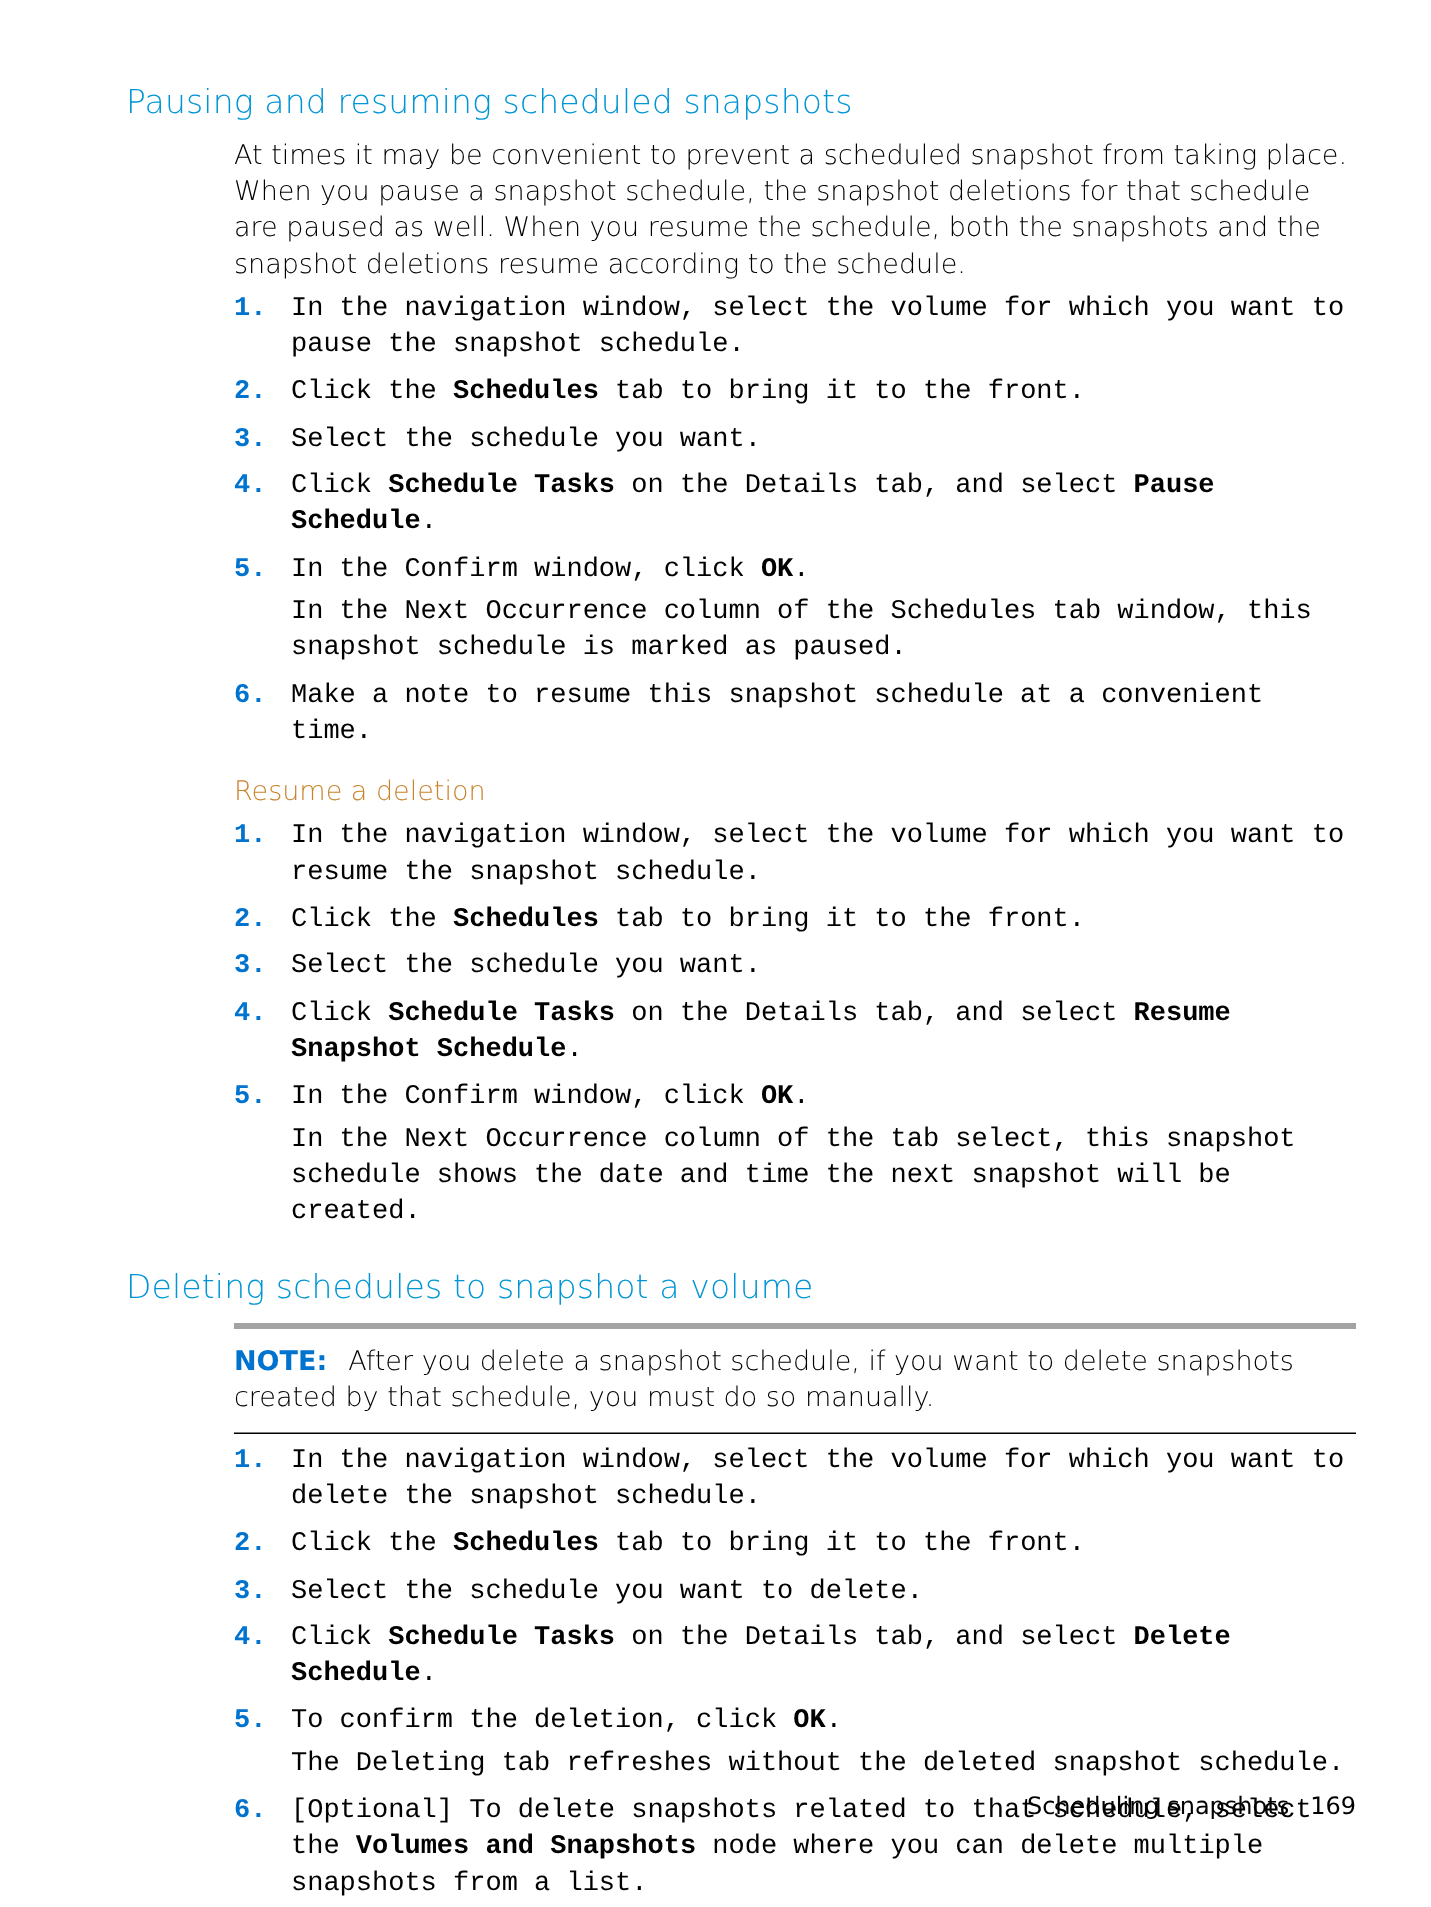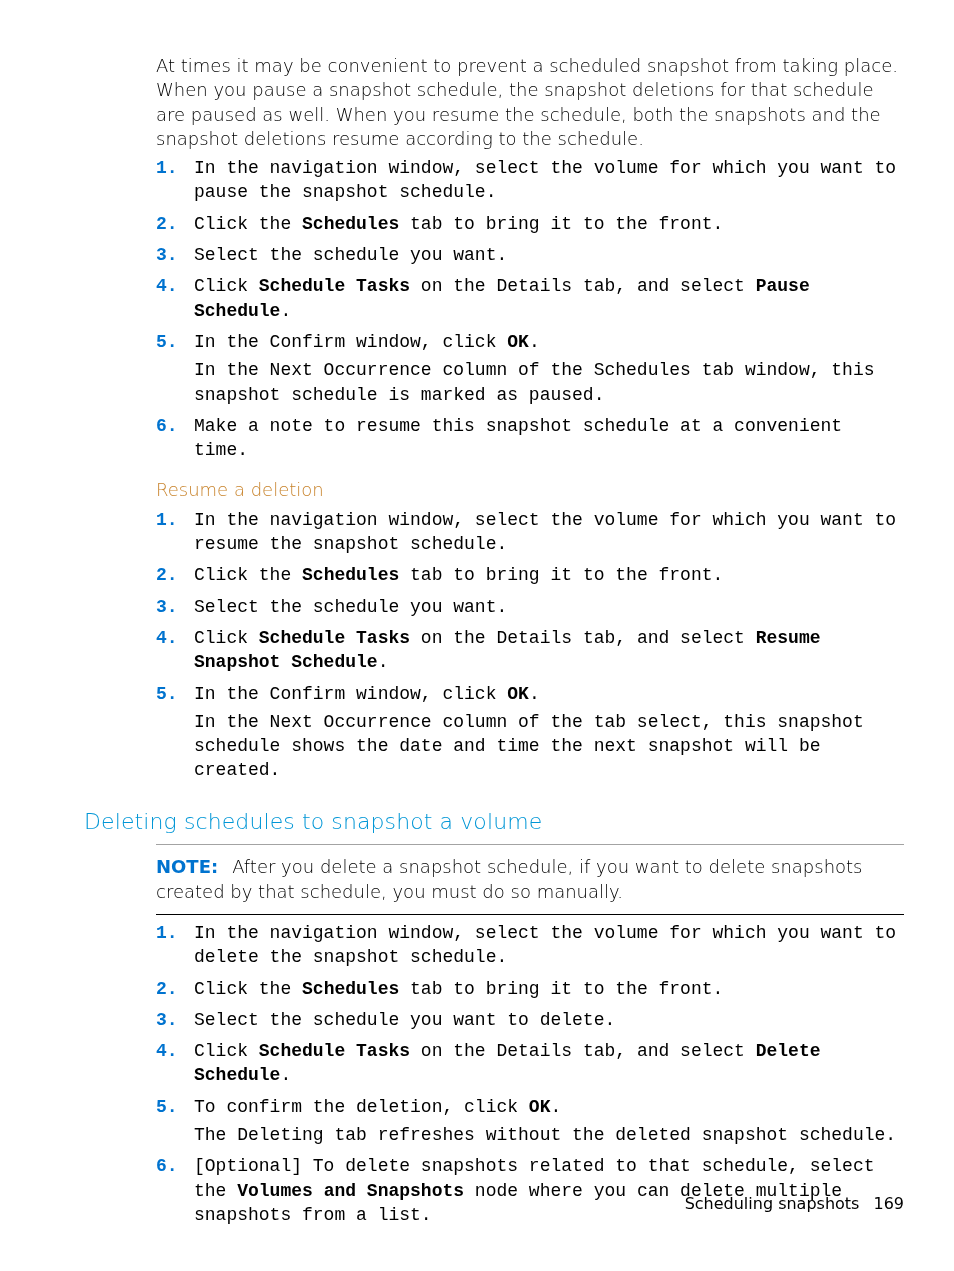--- a/index.html
+++ b/index.html
@@ -56,21 +56,21 @@
     color: #0073cf;
     font-weight: 700;
     font-size: 18px;
   }
   .follow {
     margin-top: 4px;
   }
   b { font-weight: 700; }
   .note-box {
     margin: 8px 0 6px 72px;
-    border-top: 1px solid #a3a3a3;
+    border-top: 4px solid #a3a3a3;
     border-bottom: 1px solid #000;
     padding: 10px 0 10px 0;
   }
   .note-label {
     color: #0073cf;
     font-weight: 700;
     padding-right: 14px;
   }
   .footer {
     position: absolute;
@@ -80,20 +80,21 @@
     font-weight: 400;
     text-align: center;
   }
   .footer .pn { padding-left: 14px; }
 </style>
 </head>
 <body>
 
 <div class="page">
 
+  <div class="h2">Pausing and resuming scheduled snapshots</div>
   <p class="intro">At times it may be convenient to prevent a scheduled snapshot from taking place. When you pause a snapshot schedule, the snapshot deletions for that schedule are paused as well. When you resume the schedule, both the snapshots and the snapshot deletions resume according to the schedule.</p>
 
   <ol class="steps">
     <li><span>In the navigation window, select the volume for which you want to pause the snapshot schedule.</span></li>
     <li><span>Click the </span><b>Schedules</b><span> tab to bring it to the front.</span></li>
     <li><span>Select the schedule you want.</span></li>
     <li><span>Click </span><b>Schedule Tasks</b><span> on the Details tab, and select </span><b>Pause Schedule</b><span>.</span></li>
     <li><span>In the Confirm window, click </span><b>OK</b><span>.</span>
       <div class="follow">In the Next Occurrence column of the Schedules tab window, this snapshot schedule is marked as paused.</div>
     </li>

